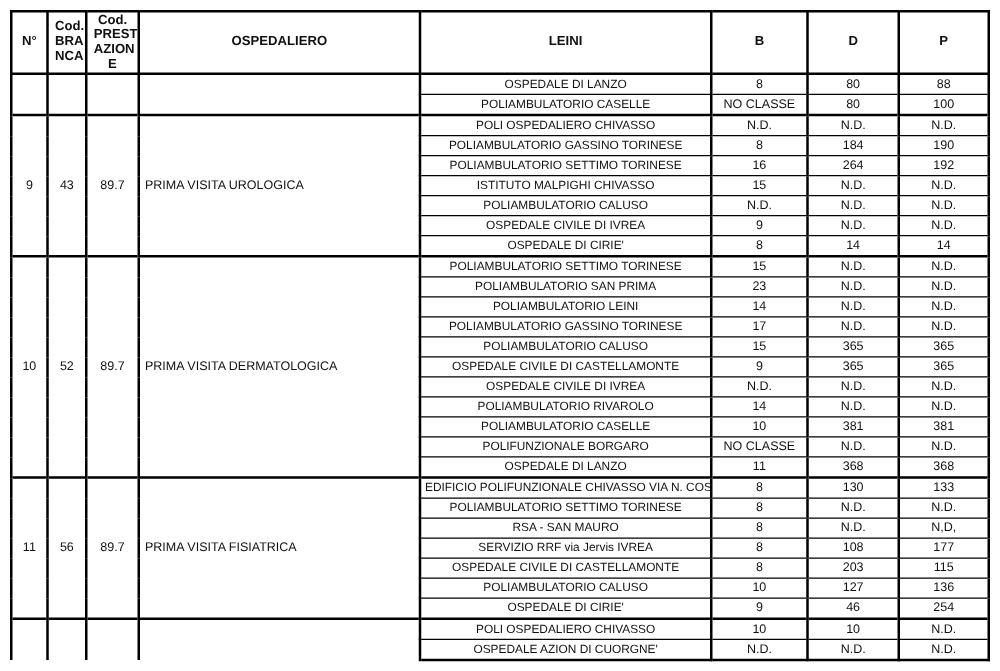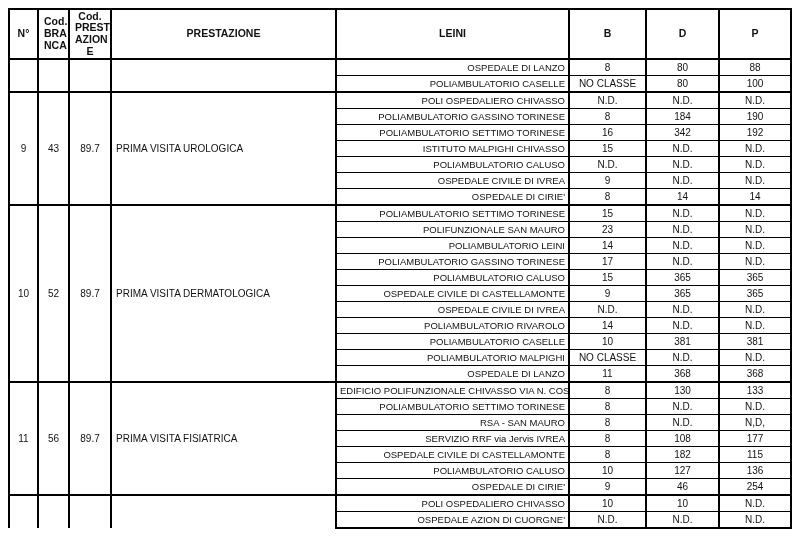--- a/index.html
+++ b/index.html
@@ -42,21 +42,21 @@
     border-right-width: 2px;
     font-size: 10px;
     color: #111;
     height: 15px;
     padding: 0 3px;
     overflow: hidden;
     white-space: nowrap;
     vertical-align: middle;
   }
   td.sede {
-    text-align: right;
+    text-align: center;
     font-size: 9.5px;
   }
   td.val {
     text-align: center;
   }
   td.left-cell {
     text-align: center;
     vertical-align: middle;
     font-size: 10px;
   }
@@ -94,21 +94,21 @@
     <thead>
       <tr>
         <th>N°</th>
         <th>Cod.
 BRA
 NCA</th>
         <th>Cod.
 PREST
 AZION
 E</th>
-        <th>PRESTAZIONE</th>
+        <th>OSPEDALIERO</th>
         <th>LEINI</th>
         <th>B</th>
         <th>D</th>
         <th>P</th>
       </tr>
     </thead>
     <tbody>
         <tr class="group-start">
           <td rowspan="2" class="left-cell"></td>
           <td rowspan="2" class="left-cell"></td>
@@ -137,21 +137,21 @@
         </tr>
         <tr>
           <td class="sede">POLIAMBULATORIO GASSINO TORINESE</td>
           <td class="val">8</td>
           <td class="val">184</td>
           <td class="val">190</td>
         </tr>
         <tr>
           <td class="sede">POLIAMBULATORIO SETTIMO TORINESE</td>
           <td class="val">16</td>
-          <td class="val">342</td>
+          <td class="val">264</td>
           <td class="val">192</td>
         </tr>
         <tr>
           <td class="sede">ISTITUTO MALPIGHI CHIVASSO</td>
           <td class="val">15</td>
           <td class="val">N.D.</td>
           <td class="val">N.D.</td>
         </tr>
         <tr>
           <td class="sede">POLIAMBULATORIO CALUSO</td>
@@ -175,21 +175,21 @@
           <td rowspan="11" class="left-cell">10</td>
           <td rowspan="11" class="left-cell">52</td>
           <td rowspan="11" class="left-cell">89.7</td>
           <td rowspan="11" class="left-cell prestazione-cell">PRIMA VISITA DERMATOLOGICA</td>
           <td class="sede">POLIAMBULATORIO SETTIMO TORINESE</td>
           <td class="val">15</td>
           <td class="val">N.D.</td>
           <td class="val">N.D.</td>
         </tr>
         <tr>
-          <td class="sede">POLIFUNZIONALE SAN MAURO</td>
+          <td class="sede">POLIAMBULATORIO SAN PRIMA</td>
           <td class="val">23</td>
           <td class="val">N.D.</td>
           <td class="val">N.D.</td>
         </tr>
         <tr>
           <td class="sede">POLIAMBULATORIO LEINI</td>
           <td class="val">14</td>
           <td class="val">N.D.</td>
           <td class="val">N.D.</td>
         </tr>
@@ -223,21 +223,21 @@
           <td class="val">N.D.</td>
           <td class="val">N.D.</td>
         </tr>
         <tr>
           <td class="sede">POLIAMBULATORIO CASELLE</td>
           <td class="val">10</td>
           <td class="val">381</td>
           <td class="val">381</td>
         </tr>
         <tr>
-          <td class="sede">POLIAMBULATORIO MALPIGHI</td>
+          <td class="sede">POLIFUNZIONALE BORGARO</td>
           <td class="val">NO CLASSE</td>
           <td class="val">N.D.</td>
           <td class="val">N.D.</td>
         </tr>
         <tr>
           <td class="sede">OSPEDALE DI LANZO</td>
           <td class="val">11</td>
           <td class="val">368</td>
           <td class="val">368</td>
         </tr>
@@ -265,21 +265,21 @@
         </tr>
         <tr>
           <td class="sede">SERVIZIO RRF via Jervis IVREA</td>
           <td class="val">8</td>
           <td class="val">108</td>
           <td class="val">177</td>
         </tr>
         <tr>
           <td class="sede">OSPEDALE CIVILE DI CASTELLAMONTE</td>
           <td class="val">8</td>
-          <td class="val">182</td>
+          <td class="val">203</td>
           <td class="val">115</td>
         </tr>
         <tr>
           <td class="sede">POLIAMBULATORIO CALUSO</td>
           <td class="val">10</td>
           <td class="val">127</td>
           <td class="val">136</td>
         </tr>
         <tr>
           <td class="sede">OSPEDALE DI CIRIE'</td>

